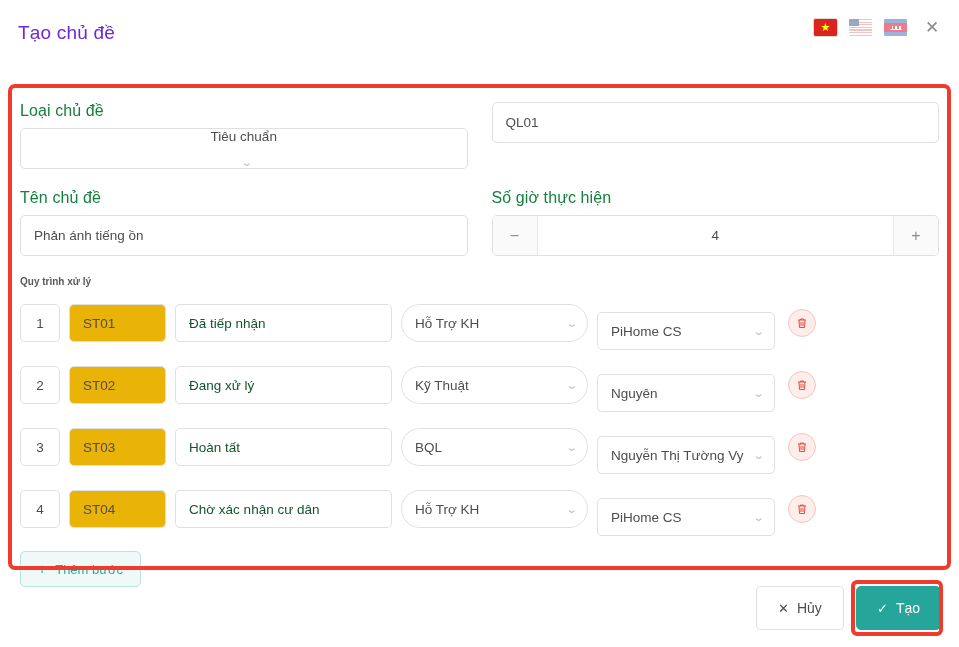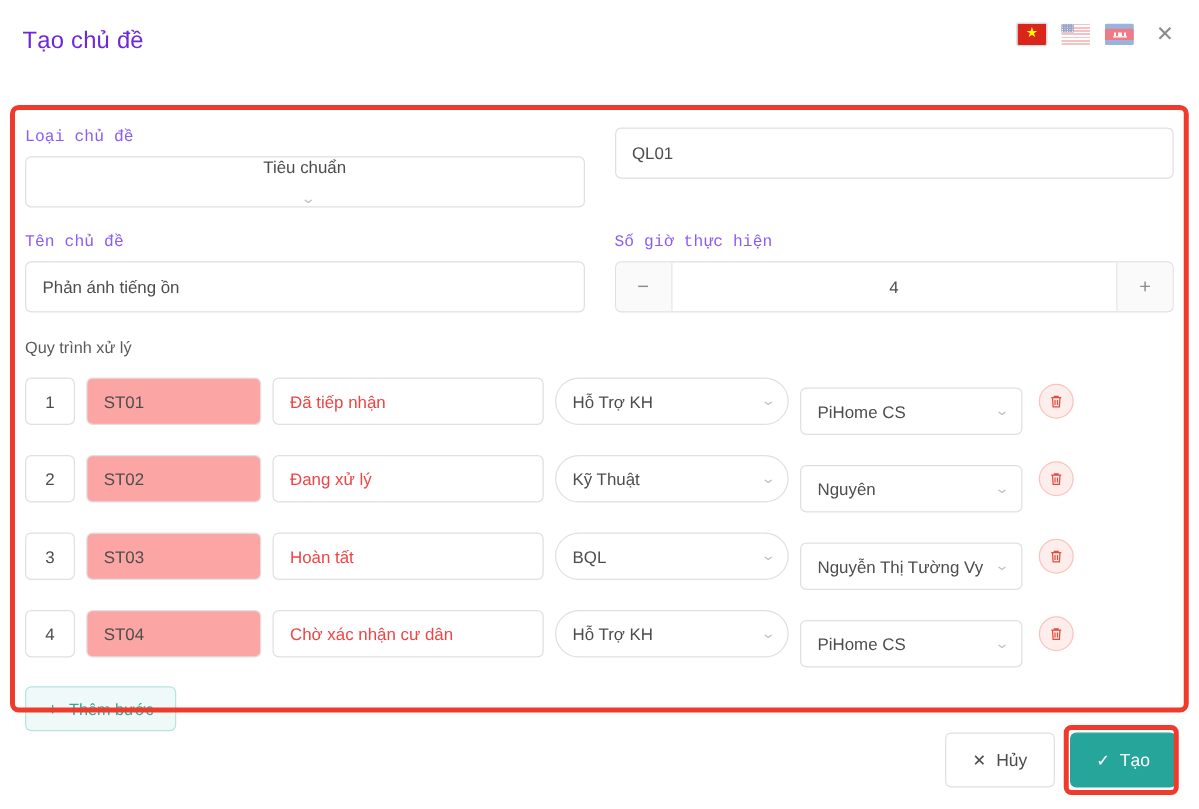--- a/index.html
+++ b/index.html
@@ -113,26 +113,25 @@
     width: 935px; height: 478px;
     padding: 14px 8px 0 8px;
   }
   .form-row {
     display: flex;
     gap: 24px;
     margin-bottom: 20px;
   }
   .form-col { width: 455px; }
   .field-label {
-    font-size: 13px;
-    color: #8b5cf6;
+    font-size: 16px;
+    color: #15803d;
     margin-bottom: 8px;
     display: block;
     letter-spacing: .1px;
-    font-family: Liberation Mono, monospace;
   }
 
   .input-box {
     height: 41px;
     border: 1px solid #e0e0e0;
     border-radius: 5px;
     background: #fff;
     display: flex; align-items: center;
     padding: 0 13px;
     font-size: 13.5px;
@@ -170,47 +169,48 @@
   .stepper-btn.plus  { border-left: 1px solid #e8e8e8; }
   .stepper-value {
     flex: 1;
     display: flex; align-items: center; justify-content: center;
     font-size: 13.5px;
     color: #4d4d4d;
   }
 
   
   .workflow-label {
-    font-size: 13px;
+    font-size: 10px;
     color: #5a5a5a;
     margin: 4px 0 9px 0;
     display: block;
+    font-weight: bold;
   }
   .wf-row {
     display: flex; align-items: center;
     gap: 9px;
     margin-bottom: 8px;
   }
   .wf-index {
     width: 40px; height: 38px;
     border: 1px solid #e0e0e0; border-radius: 5px;
     display: flex; align-items: center; justify-content: center;
     font-size: 13.5px; color: #4d4d4d; background: #fff;
   }
   .wf-code {
-    width: 140px; height: 38px;
+    width: 97px; height: 38px;
     border: 1px solid #e0e0e0; border-radius: 5px;
     display: flex; align-items: center;
-    padding: 0 13px; font-size: 13.5px; color: #4d4d4d; background:#fca5a5;
+    padding: 0 13px; font-size: 13.5px; color: #4d4d4d; background:#eab308;
   }
   .wf-name {
     width: 217px; height: 38px;
     border: 1px solid #e0e0e0; border-radius: 5px;
     display: flex; align-items: center;
-    padding: 0 13px; font-size: 13.5px; color: #ef4444; background:#fff;
+    padding: 0 13px; font-size: 13.5px; color: #14532d; background:#fff;
   }
   .wf-dept, .wf-assignee {
     height: 38px;
     border: 1px solid #e0e0e0; border-radius: 5px;
     display: flex; align-items: center; justify-content: space-between;
     padding: 0 11px 0 13px; font-size: 13.5px; color: #4d4d4d; background:#fff;
   }
   .wf-dept { width: 187px; border-radius: 19px; }
   .wf-assignee { width: 178px; margin-top: 16px; }
   .wf-delete {

